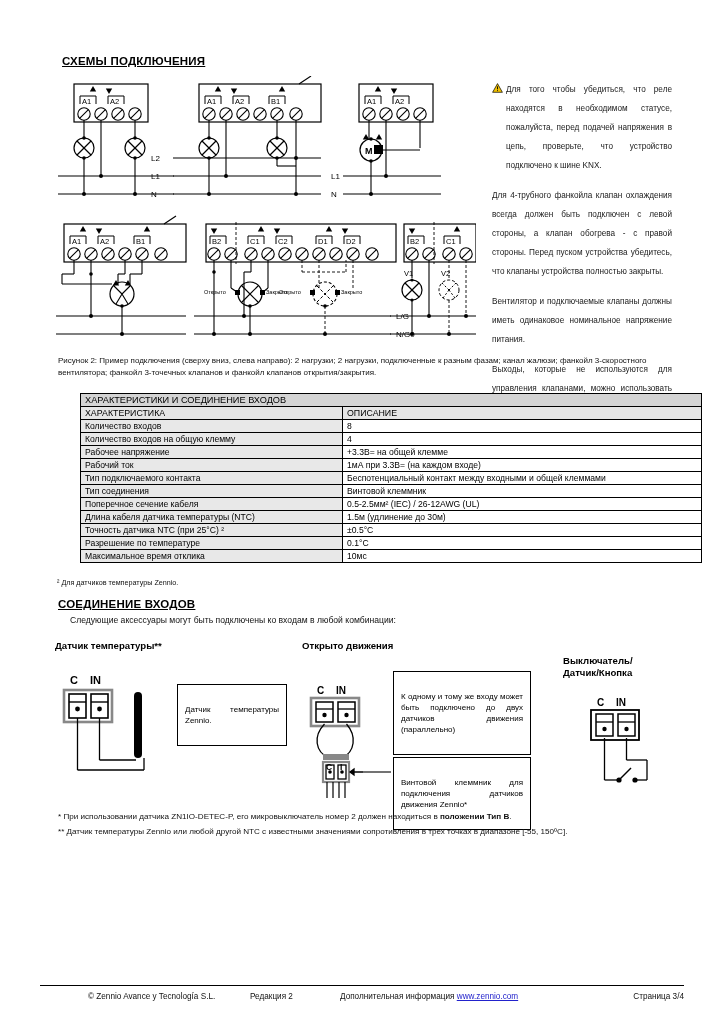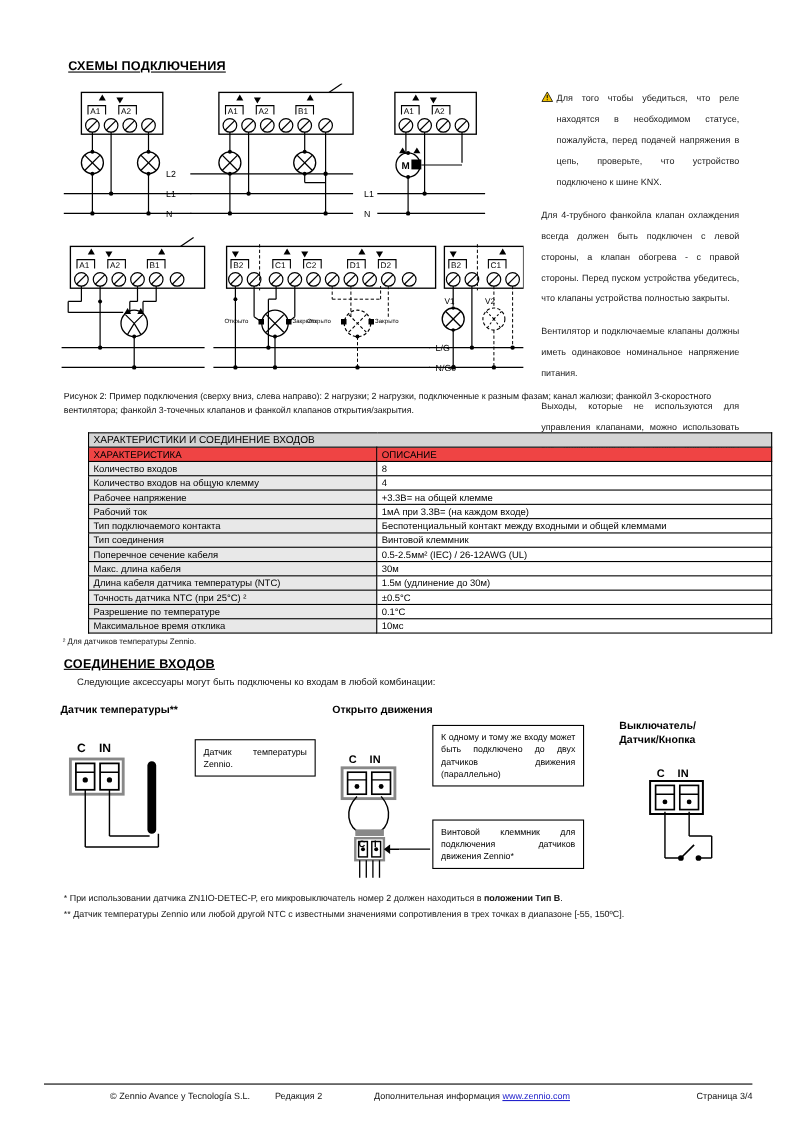--- a/index.html
+++ b/index.html
@@ -50,50 +50,51 @@
     position: absolute; left: 56px; top: 393px; width: 622px;
     border-collapse: collapse;
     font-size: 8.6px;
     margin-left: 24px;
   }
   #spec-table td, #spec-table th { border: 1px solid #000; padding: 1px 4px; text-align: left; font-weight: normal; }
   .tbl-title td { background: #d4d4d4; font-weight: bold; font-size: 9.2px; padding: 2px 4px; }
   .tbl-head td { background: #c4c4c4; font-weight: bold; font-size: 8.8px; padding: 2px 4px; }
   .c-name { width: 262px; background: #e8e8e8; }
   .c-desc { background: #ffffff; }
-  .tbl-head .c-name, .tbl-head .c-desc { background: #ef4444; }
+  .tbl-head .c-name, .tbl-head .c-desc { background: #e5e5e5; }
   #tbl-footnote { position: absolute; left: 57px; top: 578px; font-size: 7.2px; color: #111; }
 
   
   #inputs-lead { position: absolute; left: 70px; top: 615px; font-size: 8.6px; color: #111; }
   .col-title { position: absolute; font-size: 9.6px; font-weight: bold; line-height: 12px; }
   #t-temp   { left: 55px;  top: 640px; }
   #t-motion { left: 302px; top: 640px; }
   #t-switch { left: 563px; top: 655px; }
 
   .callout {
     position: absolute;
     border: 1px solid #000;
     background: #fff;
     font-size: 8px;
     line-height: 11px;
-    padding: 5px 7px;
+    padding: 19px 7px;
     text-align: justify;
+    margin-top: 12px;
   }
 
   
   .fnote { position: absolute; font-size: 8.1px; color: #111; }
   #fn1 { left: 58px; top: 812px; }
   #fn2 { left: 58px; top: 827px; }
   .fnote b { font-weight: bold; }
 
   
   #footer-rule { position: absolute; left: 40px; top: 985px; width: 644px; border-top: 1px solid #000; }
   #footer { position: absolute; left: 40px; top: 992px; width: 644px; font-size: 8.2px; color: #111; }
-  #footer .fl { position: absolute; left: 12px; padding-left: 48px; }
+  #footer .fl { position: absolute; left: 0; padding-left: 48px; }
   #footer .fc1 { position: absolute; left: 210px; }
   #footer .fc2 { position: absolute; left: 300px; }
   #footer .fr { position: absolute; right: 0; }
   #footer a, #footer .link { color: #2222cc; text-decoration: underline; }
   svg text { font-family: "Liberation Sans", sans-serif; }
 </style>
 </head>
 <body>
 
 <div class="page">
@@ -441,24 +442,20 @@
       </tr>
       <tr>
         <td class="c-name">Тип соединения</td>
         <td class="c-desc">Винтовой клеммник</td>
       </tr>
       <tr>
         <td class="c-name">Поперечное сечение кабеля</td>
         <td class="c-desc">0.5-2.5мм² (IEC) / 26-12AWG (UL)</td>
       </tr>
       <tr>
-        <td class="c-name">Макс. длина кабеля</td>
-        <td class="c-desc">30м</td>
-      </tr>
-      <tr>
         <td class="c-name">Длина кабеля датчика температуры (NTC)</td>
         <td class="c-desc">1.5м (удлинение до 30м)</td>
       </tr>
       <tr>
         <td class="c-name">Точность датчика NTC (при 25°C) ²</td>
         <td class="c-desc">±0.5°C</td>
       </tr>
       <tr>
         <td class="c-name">Разрешение по температуре</td>
         <td class="c-desc">0.1°C</td>

